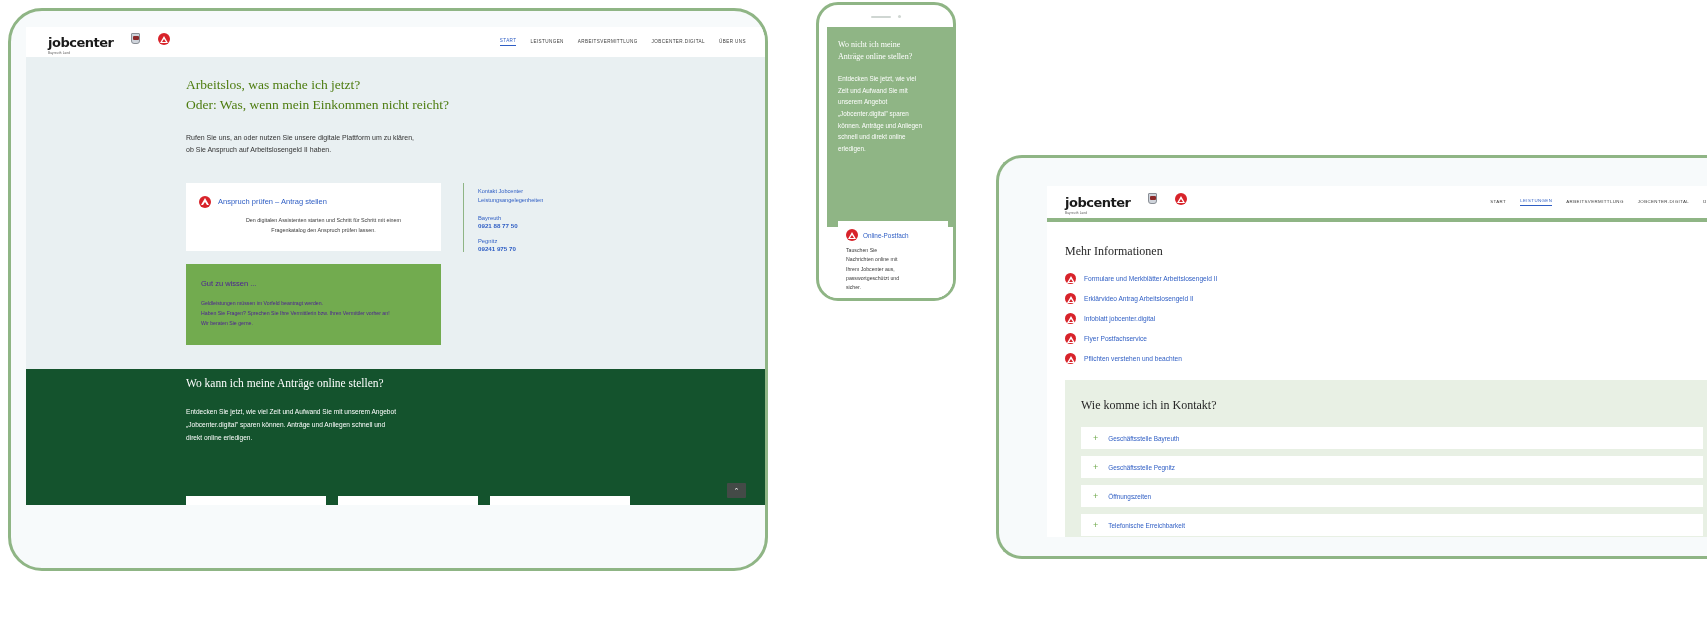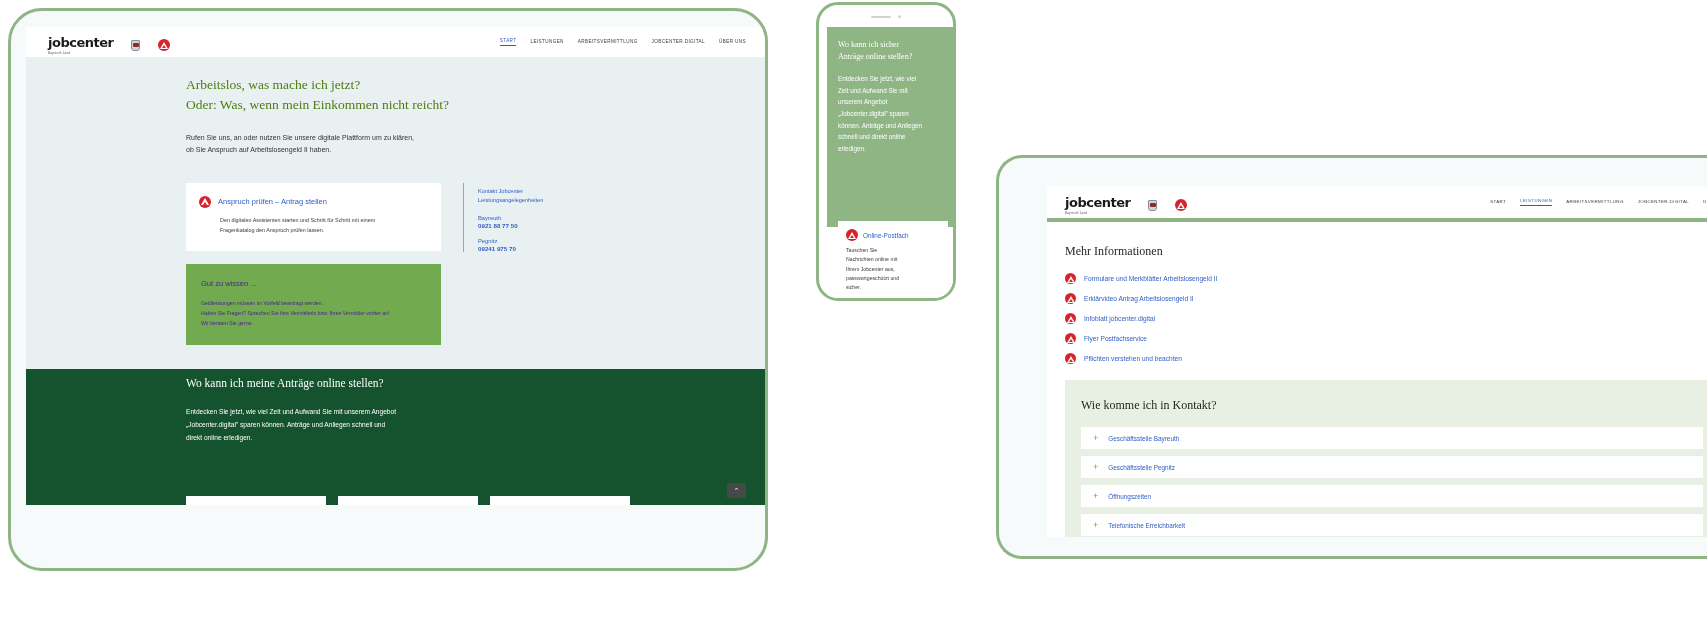--- a/index.html
+++ b/index.html
@@ -49,21 +49,21 @@
   }
 
   
   .site-header {
     background:#ffffff; display:flex; align-items:center;
     justify-content:space-between; padding:0 22px;
   }
   .tablet-screen .site-header { height:30px; }
   .monitor-screen .site-header { height:32px; padding:0 18px; }
 
-  .logo { display:flex; align-items:flex-end; gap:18px; }
+  .logo { display:flex; gap:18px; }
   .logo-word {
     font-family:"DejaVu Sans", sans-serif;
     font-weight:bold; letter-spacing:-0.5px; color:#1a1a1a; line-height:1;
   }
   .tablet-screen .logo-word { font-size:13px; }
   .monitor-screen .logo-word { font-size:13px; }
   .logo-sub {
     position:absolute; font-size:3px; color:#555; letter-spacing:0.2px;
     left:0; bottom:-4px; white-space:nowrap;
   }
@@ -114,21 +114,21 @@
     font-size:13.5px; line-height:1.45; color:#4d7c0f; font-weight:400;
   }
   p.hero-sub {
     margin-top:18px; font-size:7px; line-height:1.75; color:#333;
   }
 
   .cols { display:flex; gap:22px; margin-top:26px; align-items:flex-start; }
   .col-left { width:255px; }
   .col-right { flex:1; border-left:1.5px solid #8fb585; padding-left:14px; padding-top:4px;}
 
-  .white-card { background:#ffffff; padding:13px 14px 16px 13px; }
+  .white-card { background:#ffffff; padding:13px 14px 16px 13px;text-align:center; }
   .card-head { display:flex; align-items:center; gap:7px; }
   .card-title { font-size:7.5px; color:#2f5ec4; font-weight:400; }
   .card-text { margin-top:7px; margin-left:21px; font-size:5.4px;
                line-height:1.85; color:#3a3a3a; }
 
   .green-card {
     background:#72ab4f; color:#4c1d95; padding:15px 15px 16px 15px;
     margin-top:13px;
   }
   .green-card-title { font-size:7.5px; font-weight:400; }
@@ -297,21 +297,21 @@
 </div>
 
 <div class="device-phone">
   <div class="phone-notch">
     <span class="notch-bar"></span>
     <span class="notch-dot"></span>
   </div>
   <div class="phone-screen">
     <div class="phone-band">
       <div class="phone-band-title">
-        <span>Wo kann ich sicher</span><br>
+        <span>Wo nicht ich meine</span><br>
         <span>Anträge online stellen?</span>
       </div>
       <div class="phone-band-text">
         <span>Entdecken Sie jetzt, wie viel</span><br>
         <span>Zeit und Aufwand Sie mit</span><br>
         <span>unserem Angebot</span><br>
         <span>„Jobcenter.digital" sparen</span><br>
         <span>können. Anträge und Anliegen</span><br>
         <span>schnell und direkt online</span><br>
         <span>erledigen.</span>

